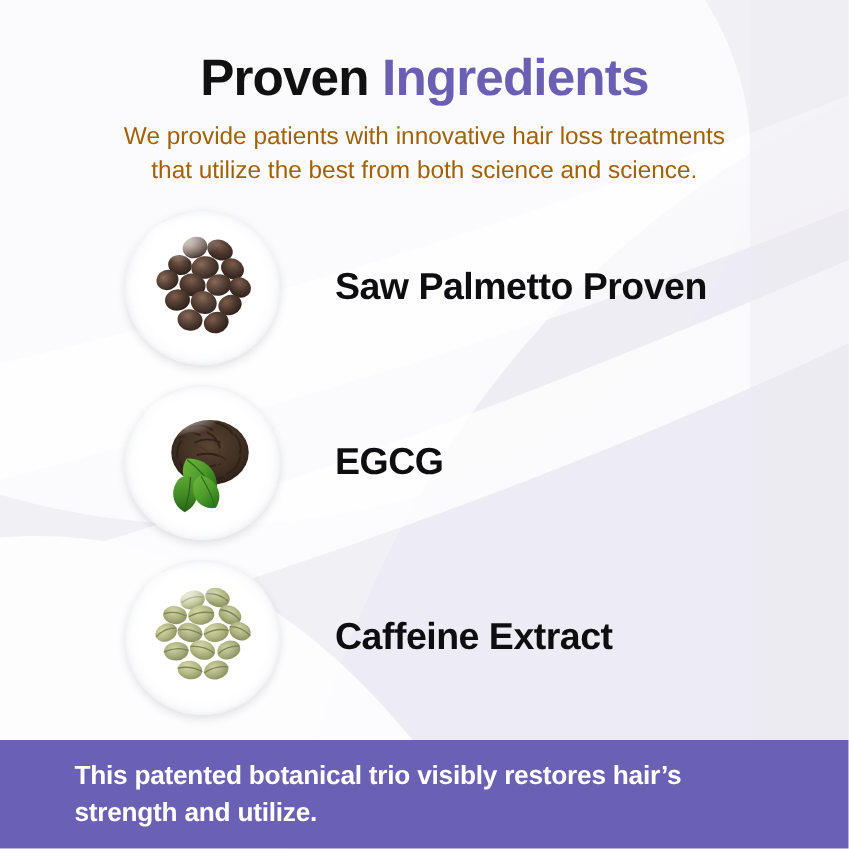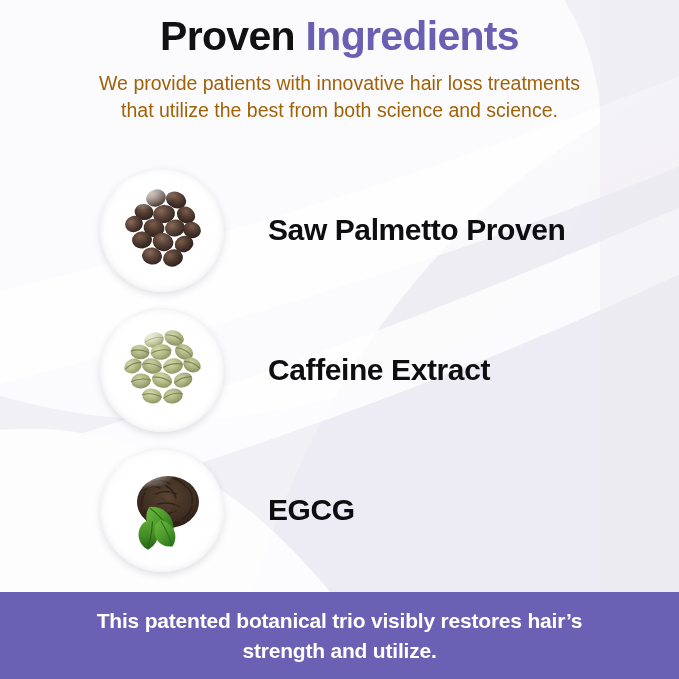--- a/index.html
+++ b/index.html
@@ -35,21 +35,21 @@
   
   .header {
     position: absolute;
     top: 0; left: 0;
     width: 679px;
     text-align: center;
     z-index: 5;
   }
   .headline {
     margin: 0;
-    padding-top: 12px;
+    padding-top: 38px;
     font-size: 41px;
     line-height: 48px;
     font-weight: bold;
     letter-spacing: -0.7px;
     color: #111112;
     white-space: nowrap;
   }
   .headline .accent { color: #6a5fb3; }
 
   .subhead {
@@ -140,21 +140,21 @@
     width: 679px;
     height: 87px;
     background: #6a60b4;
     z-index: 6;
     display: flex;
     align-items: center;
     justify-content: center;
   }
   .banner-text {
     width: 560px;
-    text-align: center;
+    text-align: left;
     color: #ffffff;
     font-size: 21px;
     line-height: 30px;
     font-weight: bold;
     letter-spacing: -0.2px;
   }
   .banner-text .line { display: block; }
 </style>
 </head>
 <body>
@@ -234,102 +234,20 @@
       </div>
       <div class="ing-label">Saw Palmetto Proven</div>
     </div>
 
     <div class="row">
       <div class="dish-wrap">
         <div class="dish">
           <div class="dish-contents">
             <svg viewBox="0 0 124 124" xmlns="http://www.w3.org/2000/svg" aria-hidden="true">
               <defs>
-                <radialGradient id="bean" cx="38%" cy="32%" r="72%">
-                  <stop offset="0%" stop-color="#d5d9a8"></stop>
-                  <stop offset="55%" stop-color="#b4ba84"></stop>
-                  <stop offset="100%" stop-color="#8e9562"></stop>
-                </radialGradient>
-                <radialGradient id="bean2" cx="42%" cy="34%" r="72%">
-                  <stop offset="0%" stop-color="#cfd4a0"></stop>
-                  <stop offset="55%" stop-color="#aab080"></stop>
-                  <stop offset="100%" stop-color="#858c5c"></stop>
-                </radialGradient>
-              </defs>
-              <g>
-                <g transform="rotate(-14 54 32)">
-                    <ellipse cx="54" cy="32" rx="10" ry="7.5" fill="url(#bean)"></ellipse>
-                    <path d="M45,32 Q54,28 63,32" stroke="#7d8456" stroke-width="1.1" fill="none"></path>
-                  </g>
-                <g transform="rotate(20 74 30)">
-                    <ellipse cx="74" cy="30" rx="10" ry="7.5" fill="url(#bean2)"></ellipse>
-                    <path d="M65,30 Q74,26 83,30" stroke="#7d8456" stroke-width="1.1" fill="none"></path>
-                  </g>
-                <g transform="rotate(6 40 44)">
-                    <ellipse cx="40" cy="44" rx="9.5" ry="7.3" fill="url(#bean2)"></ellipse>
-                    <path d="M31,44 Q40,40 49,44" stroke="#7d8456" stroke-width="1.1" fill="none"></path>
-                  </g>
-                <g transform="rotate(-8 61 44)">
-                    <ellipse cx="61" cy="44" rx="10.5" ry="7.8" fill="url(#bean)"></ellipse>
-                    <path d="M51,44 Q61,40 71,44" stroke="#7d8456" stroke-width="1.1" fill="none"></path>
-                  </g>
-                <g transform="rotate(28 84 44)">
-                    <ellipse cx="84" cy="44" rx="9.5" ry="7.3" fill="url(#bean2)"></ellipse>
-                    <path d="M75,44 Q84,40 93,44" stroke="#7d8456" stroke-width="1.1" fill="none"></path>
-                  </g>
-                <g transform="rotate(-24 33 58)">
-                    <ellipse cx="33" cy="58" rx="9" ry="7" fill="url(#bean)"></ellipse>
-                    <path d="M24,58 Q33,54 42,58" stroke="#7d8456" stroke-width="1.1" fill="none"></path>
-                  </g>
-                <g transform="rotate(12 52 58)">
-                    <ellipse cx="52" cy="58" rx="10" ry="7.6" fill="url(#bean2)"></ellipse>
-                    <path d="M42,58 Q52,54 62,58" stroke="#7d8456" stroke-width="1.1" fill="none"></path>
-                  </g>
-                <g transform="rotate(-10 73 58)">
-                    <ellipse cx="73" cy="58" rx="10" ry="7.6" fill="url(#bean)"></ellipse>
-                    <path d="M63,58 Q73,54 83,58" stroke="#7d8456" stroke-width="1.1" fill="none"></path>
-                  </g>
-                <g transform="rotate(24 92 57)">
-                    <ellipse cx="92" cy="57" rx="9" ry="7" fill="url(#bean2)"></ellipse>
-                    <path d="M83,57 Q92,53 101,57" stroke="#7d8456" stroke-width="1.1" fill="none"></path>
-                  </g>
-                <g transform="rotate(-4 41 73)">
-                    <ellipse cx="41" cy="73" rx="9.8" ry="7.4" fill="url(#bean2)"></ellipse>
-                    <path d="M31,73 Q41,69 51,73" stroke="#7d8456" stroke-width="1.1" fill="none"></path>
-                  </g>
-                <g transform="rotate(16 62 72)">
-                    <ellipse cx="62" cy="72" rx="10.2" ry="7.6" fill="url(#bean)"></ellipse>
-                    <path d="M52,72 Q62,68 72,72" stroke="#7d8456" stroke-width="1.1" fill="none"></path>
-                  </g>
-                <g transform="rotate(-20 83 72)">
-                    <ellipse cx="83" cy="72" rx="9.5" ry="7.3" fill="url(#bean2)"></ellipse>
-                    <path d="M74,72 Q83,68 92,72" stroke="#7d8456" stroke-width="1.1" fill="none"></path>
-                  </g>
-                <g transform="rotate(8 52 88)">
-                    <ellipse cx="52" cy="88" rx="9.8" ry="7.4" fill="url(#bean)"></ellipse>
-                    <path d="M42,88 Q52,84 62,88" stroke="#7d8456" stroke-width="1.1" fill="none"></path>
-                  </g>
-                <g transform="rotate(-14 73 88)">
-                    <ellipse cx="73" cy="88" rx="9.8" ry="7.4" fill="url(#bean2)"></ellipse>
-                    <path d="M63,88 Q73,84 83,88" stroke="#7d8456" stroke-width="1.1" fill="none"></path>
-                  </g>
-              </g>
-            </svg>
-          </div>
-        </div>
-      </div>
-      <div class="ing-label">Caffeine Extract</div>
-    </div>
-
-    <div class="row">
-      <div class="dish-wrap">
-        <div class="dish">
-          <div class="dish-contents">
-            <svg viewBox="0 0 124 124" xmlns="http://www.w3.org/2000/svg" aria-hidden="true">
-              <defs>
                 <radialGradient id="teapile" cx="50%" cy="40%" r="62%">
                   <stop offset="0%" stop-color="#5a4433"></stop>
                   <stop offset="70%" stop-color="#3e2d21"></stop>
                   <stop offset="100%" stop-color="#2a1d14"></stop>
                 </radialGradient>
                 <linearGradient id="leafg" x1="0" y1="0" x2="0.6" y2="1">
                   <stop offset="0%" stop-color="#6fba3e"></stop>
                   <stop offset="60%" stop-color="#4e9c2c"></stop>
                   <stop offset="100%" stop-color="#2f7a1d"></stop>
                 </linearGradient>
@@ -374,20 +292,102 @@
                 <path d="M62,72 C75,77 79,89 72,99 C61,100 54,92 55,82 C55,77 58,74 62,72 Z" fill="url(#leafg)"></path>
                 <path d="M62,73 C66,81 70,90 71,98" stroke="#2d6b1c" stroke-width="1" fill="none"></path>
               </g>
             </svg>
           </div>
         </div>
       </div>
       <div class="ing-label">EGCG</div>
     </div>
 
+    <div class="row">
+      <div class="dish-wrap">
+        <div class="dish">
+          <div class="dish-contents">
+            <svg viewBox="0 0 124 124" xmlns="http://www.w3.org/2000/svg" aria-hidden="true">
+              <defs>
+                <radialGradient id="bean" cx="38%" cy="32%" r="72%">
+                  <stop offset="0%" stop-color="#d5d9a8"></stop>
+                  <stop offset="55%" stop-color="#b4ba84"></stop>
+                  <stop offset="100%" stop-color="#8e9562"></stop>
+                </radialGradient>
+                <radialGradient id="bean2" cx="42%" cy="34%" r="72%">
+                  <stop offset="0%" stop-color="#cfd4a0"></stop>
+                  <stop offset="55%" stop-color="#aab080"></stop>
+                  <stop offset="100%" stop-color="#858c5c"></stop>
+                </radialGradient>
+              </defs>
+              <g>
+                <g transform="rotate(-14 54 32)">
+                    <ellipse cx="54" cy="32" rx="10" ry="7.5" fill="url(#bean)"></ellipse>
+                    <path d="M45,32 Q54,28 63,32" stroke="#7d8456" stroke-width="1.1" fill="none"></path>
+                  </g>
+                <g transform="rotate(20 74 30)">
+                    <ellipse cx="74" cy="30" rx="10" ry="7.5" fill="url(#bean2)"></ellipse>
+                    <path d="M65,30 Q74,26 83,30" stroke="#7d8456" stroke-width="1.1" fill="none"></path>
+                  </g>
+                <g transform="rotate(6 40 44)">
+                    <ellipse cx="40" cy="44" rx="9.5" ry="7.3" fill="url(#bean2)"></ellipse>
+                    <path d="M31,44 Q40,40 49,44" stroke="#7d8456" stroke-width="1.1" fill="none"></path>
+                  </g>
+                <g transform="rotate(-8 61 44)">
+                    <ellipse cx="61" cy="44" rx="10.5" ry="7.8" fill="url(#bean)"></ellipse>
+                    <path d="M51,44 Q61,40 71,44" stroke="#7d8456" stroke-width="1.1" fill="none"></path>
+                  </g>
+                <g transform="rotate(28 84 44)">
+                    <ellipse cx="84" cy="44" rx="9.5" ry="7.3" fill="url(#bean2)"></ellipse>
+                    <path d="M75,44 Q84,40 93,44" stroke="#7d8456" stroke-width="1.1" fill="none"></path>
+                  </g>
+                <g transform="rotate(-24 33 58)">
+                    <ellipse cx="33" cy="58" rx="9" ry="7" fill="url(#bean)"></ellipse>
+                    <path d="M24,58 Q33,54 42,58" stroke="#7d8456" stroke-width="1.1" fill="none"></path>
+                  </g>
+                <g transform="rotate(12 52 58)">
+                    <ellipse cx="52" cy="58" rx="10" ry="7.6" fill="url(#bean2)"></ellipse>
+                    <path d="M42,58 Q52,54 62,58" stroke="#7d8456" stroke-width="1.1" fill="none"></path>
+                  </g>
+                <g transform="rotate(-10 73 58)">
+                    <ellipse cx="73" cy="58" rx="10" ry="7.6" fill="url(#bean)"></ellipse>
+                    <path d="M63,58 Q73,54 83,58" stroke="#7d8456" stroke-width="1.1" fill="none"></path>
+                  </g>
+                <g transform="rotate(24 92 57)">
+                    <ellipse cx="92" cy="57" rx="9" ry="7" fill="url(#bean2)"></ellipse>
+                    <path d="M83,57 Q92,53 101,57" stroke="#7d8456" stroke-width="1.1" fill="none"></path>
+                  </g>
+                <g transform="rotate(-4 41 73)">
+                    <ellipse cx="41" cy="73" rx="9.8" ry="7.4" fill="url(#bean2)"></ellipse>
+                    <path d="M31,73 Q41,69 51,73" stroke="#7d8456" stroke-width="1.1" fill="none"></path>
+                  </g>
+                <g transform="rotate(16 62 72)">
+                    <ellipse cx="62" cy="72" rx="10.2" ry="7.6" fill="url(#bean)"></ellipse>
+                    <path d="M52,72 Q62,68 72,72" stroke="#7d8456" stroke-width="1.1" fill="none"></path>
+                  </g>
+                <g transform="rotate(-20 83 72)">
+                    <ellipse cx="83" cy="72" rx="9.5" ry="7.3" fill="url(#bean2)"></ellipse>
+                    <path d="M74,72 Q83,68 92,72" stroke="#7d8456" stroke-width="1.1" fill="none"></path>
+                  </g>
+                <g transform="rotate(8 52 88)">
+                    <ellipse cx="52" cy="88" rx="9.8" ry="7.4" fill="url(#bean)"></ellipse>
+                    <path d="M42,88 Q52,84 62,88" stroke="#7d8456" stroke-width="1.1" fill="none"></path>
+                  </g>
+                <g transform="rotate(-14 73 88)">
+                    <ellipse cx="73" cy="88" rx="9.8" ry="7.4" fill="url(#bean2)"></ellipse>
+                    <path d="M63,88 Q73,84 83,88" stroke="#7d8456" stroke-width="1.1" fill="none"></path>
+                  </g>
+              </g>
+            </svg>
+          </div>
+        </div>
+      </div>
+      <div class="ing-label">Caffeine Extract</div>
+    </div>
+
   </div>
 
   <div class="banner">
     <div class="banner-text">
       <span class="line">This patented botanical trio visibly restores hair’s</span>
       <span class="line">strength and utilize.</span>
     </div>
   </div>
 
 </div>

